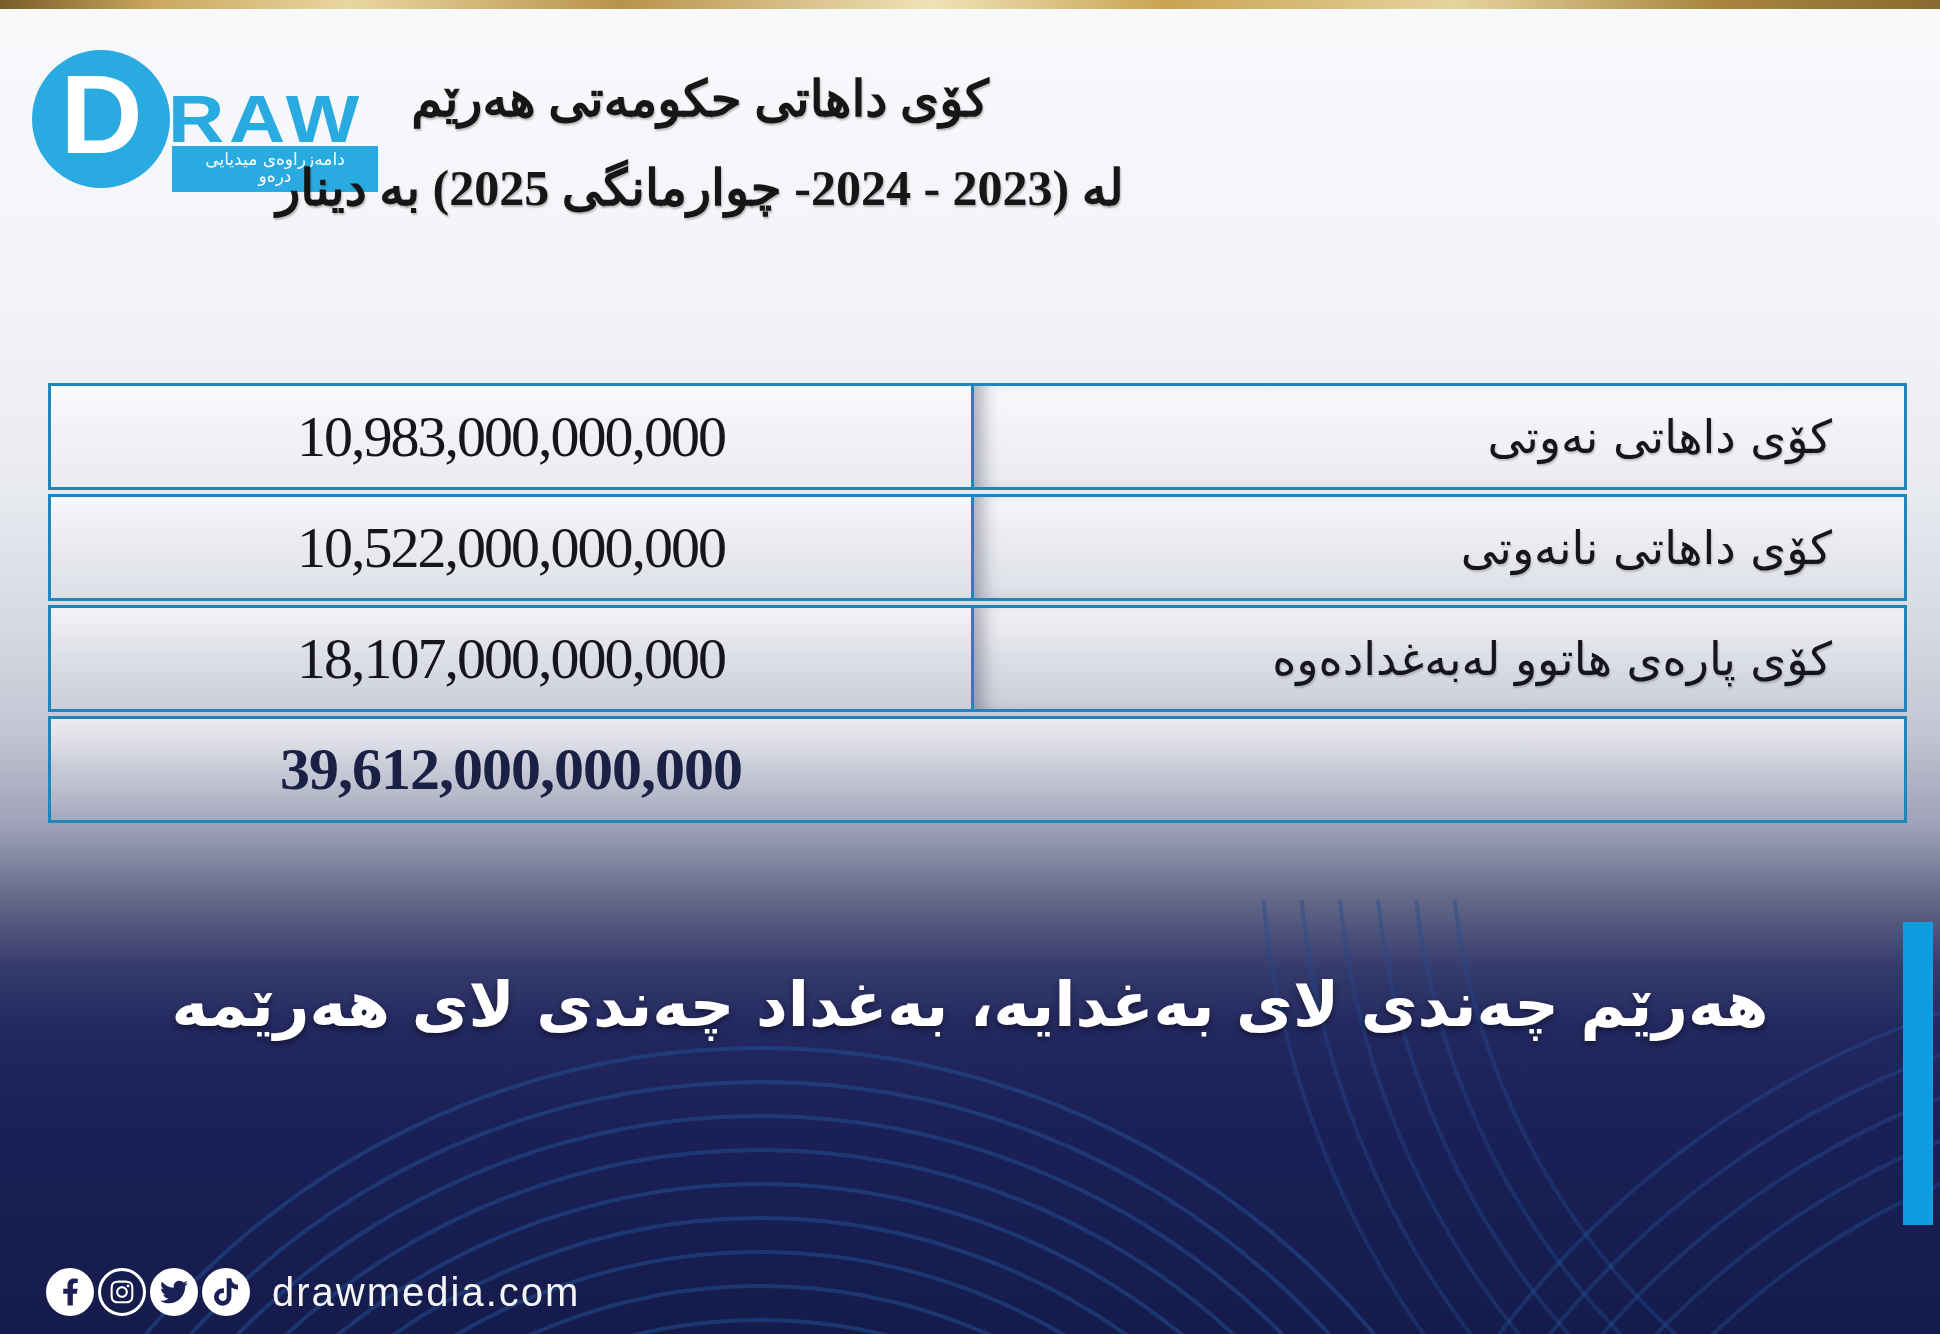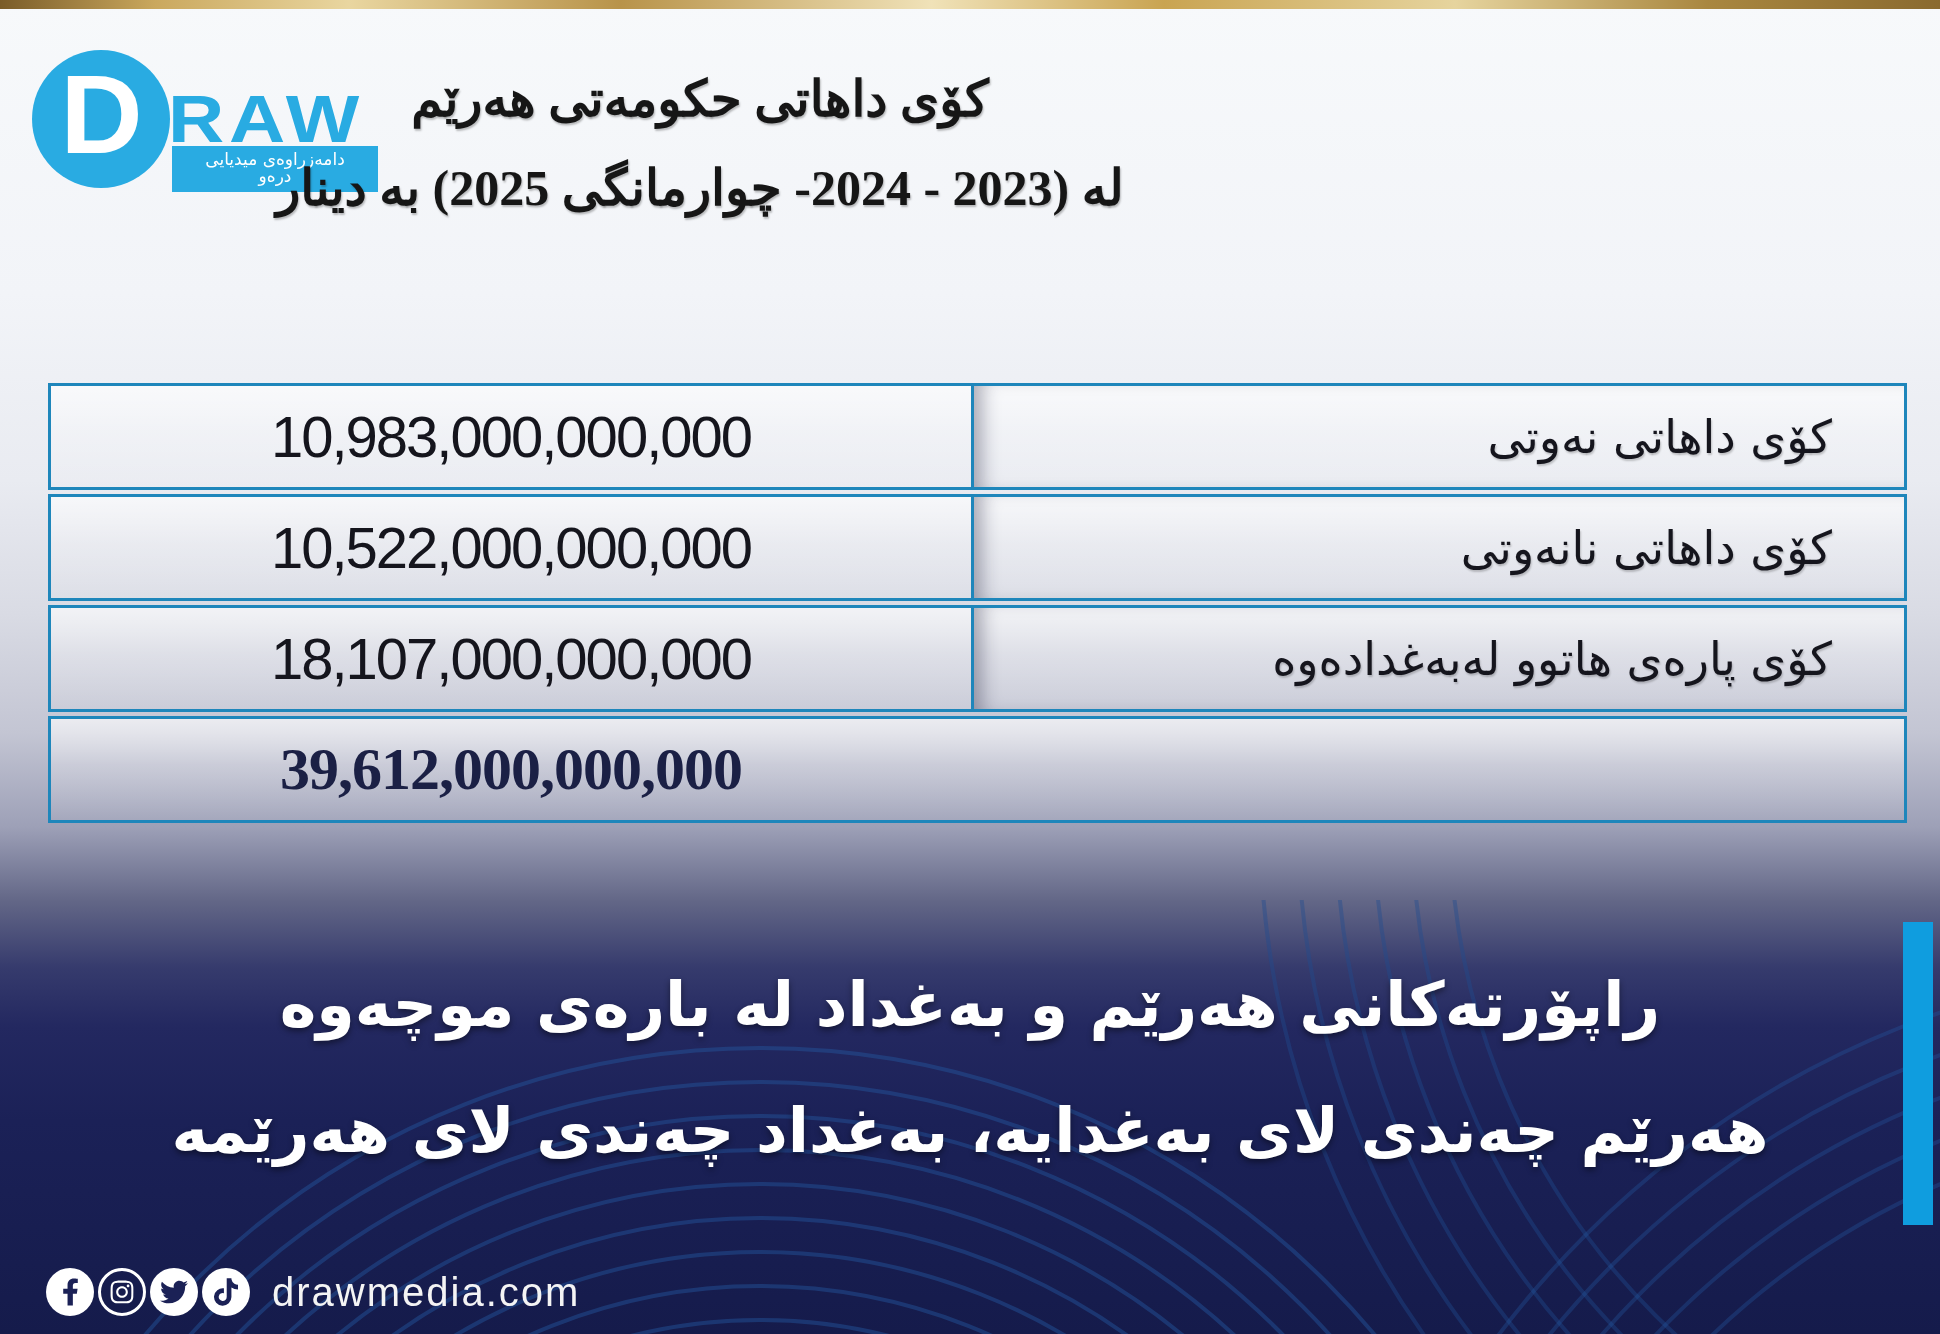--- a/index.html
+++ b/index.html
@@ -48,21 +48,21 @@
     text-shadow:1px 2px 2px rgba(0,0,0,0.25);font-family:Liberation Serif, serif; }
   
   .rev-table { position:absolute; left:48px; top:383px; width:1859px; }
   .rev-row {
     display:flex; width:100%; height:107px; margin-bottom:4px;
     border:3px solid #1e86bb;
     background:linear-gradient(180deg, rgba(255,255,255,0.65), rgba(255,255,255,0.28) 45%, rgba(255,255,255,0.05));
   }
   .cell-value {
     width:920px; flex:none; display:flex; align-items:center; justify-content:center;
-    font-family:Liberation Sans, sans-serif; font-size:58px; letter-spacing:-2px;
+    font-family:Liberation Serif, serif; font-size:58px; letter-spacing:-2px;
     color:#15151d; transform:none;
   }
   .cell-label {
     flex:1; border-left:3px solid #1e86bb; direction:rtl;
     display:flex; align-items:center; padding-right:72px;
     box-shadow:inset 18px 0 18px -10px rgba(25,25,55,0.35);
     font-size:46px; color:#15151d;
     text-shadow:1px 2px 2px rgba(0,0,0,0.2);
   }
   .rev-row.total .cell-value {
@@ -160,21 +160,20 @@
     <g stroke="#24579f" stroke-width="4" opacity="0.35">
       <circle cx="2250" cy="1000" r="780"></circle>
         <circle cx="2250" cy="1000" r="820"></circle>
       <circle cx="2250" cy="1000" r="860"></circle>
         <circle cx="2250" cy="1000" r="900"></circle>
       <circle cx="2250" cy="1000" r="940"></circle>
     </g>
   </svg>
 
   <div class="caption">
-    <p>راپۆرتەکانی هەرێم و بەغداد لە بارەی موچەوە</p>
     <p>هەرێم چەندی لای بەغدایە، بەغداد چەندی لای هەرێمە</p>
   </div>
 
   <div class="accent-bar"></div>
 
   <div class="footer">
     <div class="icon-circle">
       <svg width="17" height="30" viewBox="0 0 320 512">
           <path d="M279.14 288l14.22-92.66h-88.91v-60.13c0-25.35 12.42-50.06 52.24-50.06h40.42V6.26S260.43 0 225.36 0c-73.22 0-121.08 44.38-121.08 124.72v70.62H22.89V288h81.39v224h100.17V288z"></path>
         </svg>

